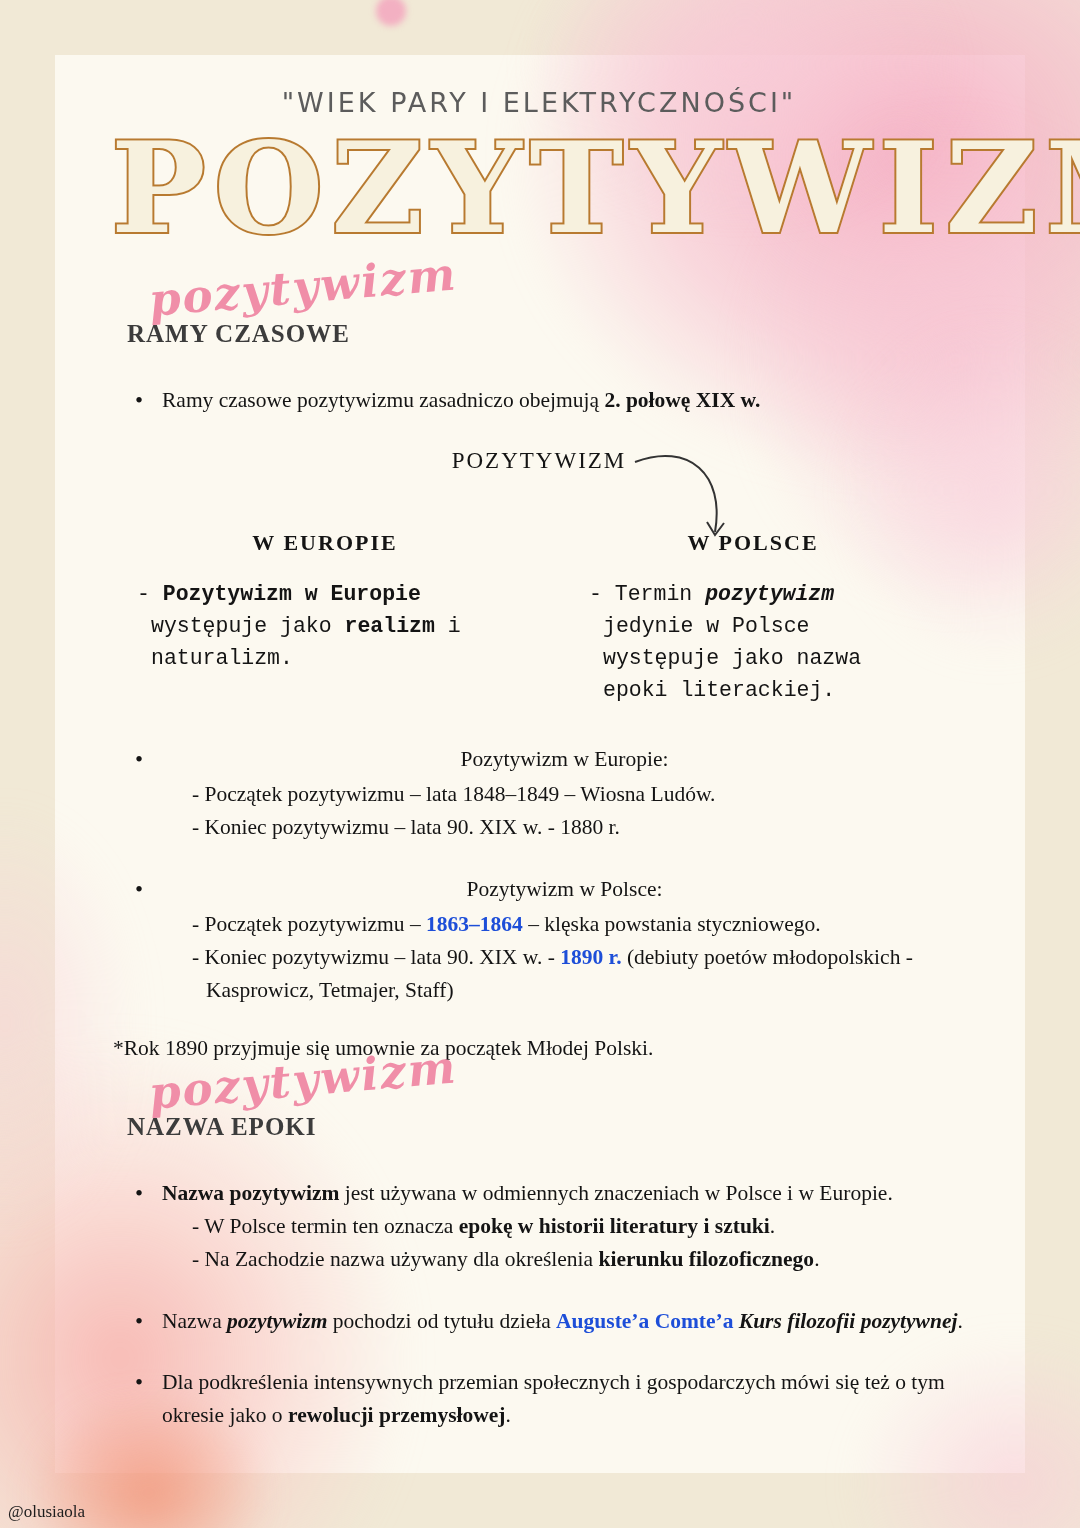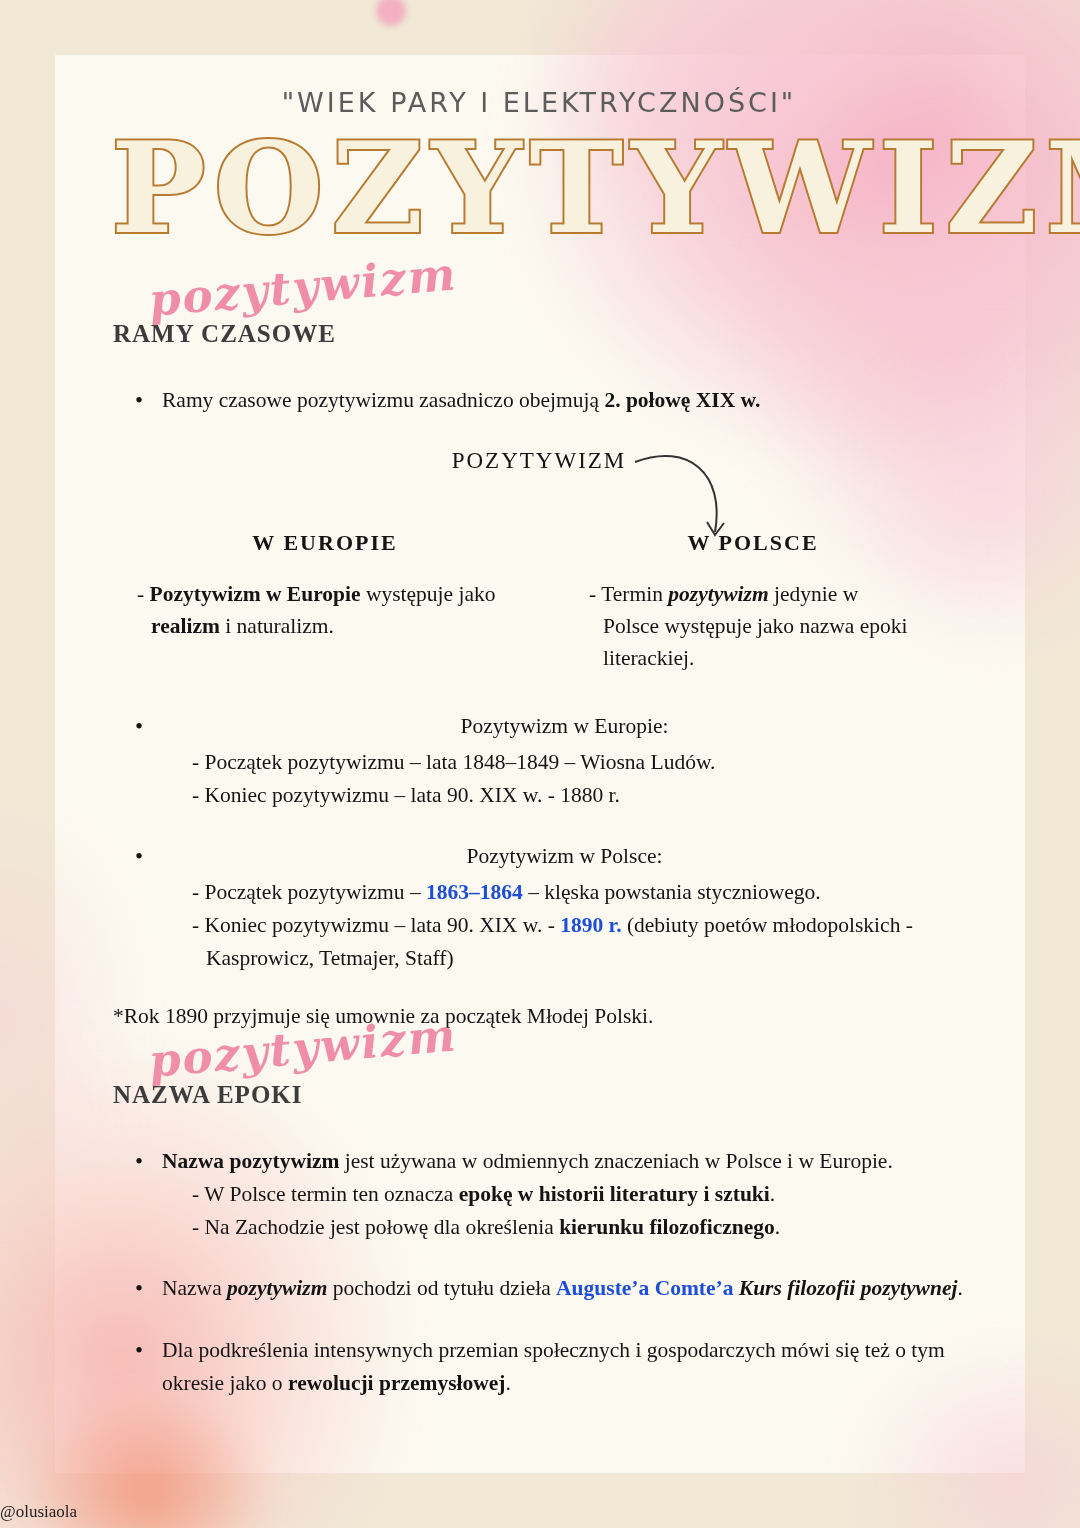--- a/index.html
+++ b/index.html
@@ -42,46 +42,46 @@
   }
   @supports not (-webkit-text-stroke:1px #000){ .title{color:#b87a30;} }
 
   .script{
     display:inline-block;font-family:"DejaVu Serif",serif;font-style:italic;font-weight:700;
     font-size:45px;color:#f08ea8;letter-spacing:2px;line-height:1;
     transform:rotate(-5deg);transform-origin:left bottom;margin:0 0 -16px 40px;
   }
   .sec-heading{
     font-size:25px;font-weight:700;letter-spacing:1px;color:#3c3c3c;
-    position:relative;z-index:1;margin-left:2px;
+    position:relative;z-index:1;margin-left:16px;
   }
 
   .blist{list-style:none;margin:36px 0 0;padding:0 0 0 24px;}
   .blist li{position:relative;padding-left:27px;font-size:21.5px;line-height:1.55;margin-bottom:28px;}
   .blist li::before{content:"•";position:absolute;left:0;top:-1px;font-size:23px;}
   .li-title{margin-bottom:2px;text-align:center;}
   .sub{padding-left:44px;text-indent:-14px;}
 
   .diagram{position:relative;margin:30px 0 6px;}
   .diagram-root{text-align:center;font-size:23px;letter-spacing:2px;position:relative;}
   .arrow-svg{position:absolute;left:calc(50% + 90px);top:-2px;width:112px;height:104px;}
   .cols{display:flex;margin-top:56px;}
   .col{flex:1;}
   .col-h{text-align:center;font-size:22px;letter-spacing:2px;margin:0 0 22px;font-weight:700;}
-  .col-p{font-size:21.5px;line-height:1.5;padding-left:14px;text-indent:-14px;margin:0 auto;}
+  .col-p{font-size:21.5px;line-height:1.5;padding-left:14px;text-indent:-14px;margin:0 auto;font-family:Liberation Mono, monospace;}
   .col-left .col-p{width:362px;}
   .col-right .col-p{width:314px;}
 
   .footnote{font-size:21.5px;margin:0 0 4px 2px;}
 
   .b{font-weight:700;}
   .i{font-style:italic;}
   .red{color:#1d4ed8;}
 
-  .handle{position:absolute;left:0;bottom:6px;font-size:17px;z-index:3;color:#1d1d1d;}
+  .handle{position:absolute;left:8px;bottom:6px;font-size:17px;z-index:3;color:#1d1d1d;}
 </style>
 </head>
 <body>
 
 <div class="page">
 
   <div class="card"></div>
 
   <div class="blob blob-tr1"></div>
   <div class="blob blob-tr2"></div>
@@ -146,21 +146,21 @@
 
     <div style="margin-top:10px;">
       <span class="script">pozytywizm</span>
       <div class="sec-heading">NAZWA EPOKI</div>
     </div>
 
     <ul class="blist">
       <li>
         <span><span class="b">Nazwa pozytywizm</span><span> jest używana w odmiennych znaczeniach w Polsce i w Europie.</span></span>
         <div class="sub"><span>- W Polsce termin ten oznacza </span><span class="b">epokę w historii literatury i sztuki</span><span>.</span></div>
-        <div class="sub"><span>- Na Zachodzie jest połowę dla określenia </span><span class="b">kierunku filozoficznego</span><span>.</span></div>
+        <div class="sub"><span>- Na Zachodzie nazwa używany dla określenia </span><span class="b">kierunku filozoficznego</span><span>.</span></div>
       </li>
       <li>
         <span><span>Nazwa </span><span class="b i">pozytywizm</span><span> pochodzi od tytułu dzieła </span><span class="b red">Auguste’a Comte’a</span><span> </span><span class="b i">Kurs filozofii pozytywnej</span><span>.</span></span>
       </li>
       <li>
         <span><span>Dla podkreślenia intensywnych przemian społecznych i gospodarczych mówi się też o tym okresie jako o </span><span class="b">rewolucji przemysłowej</span><span>.</span></span>
       </li>
     </ul>
 
   </div>

